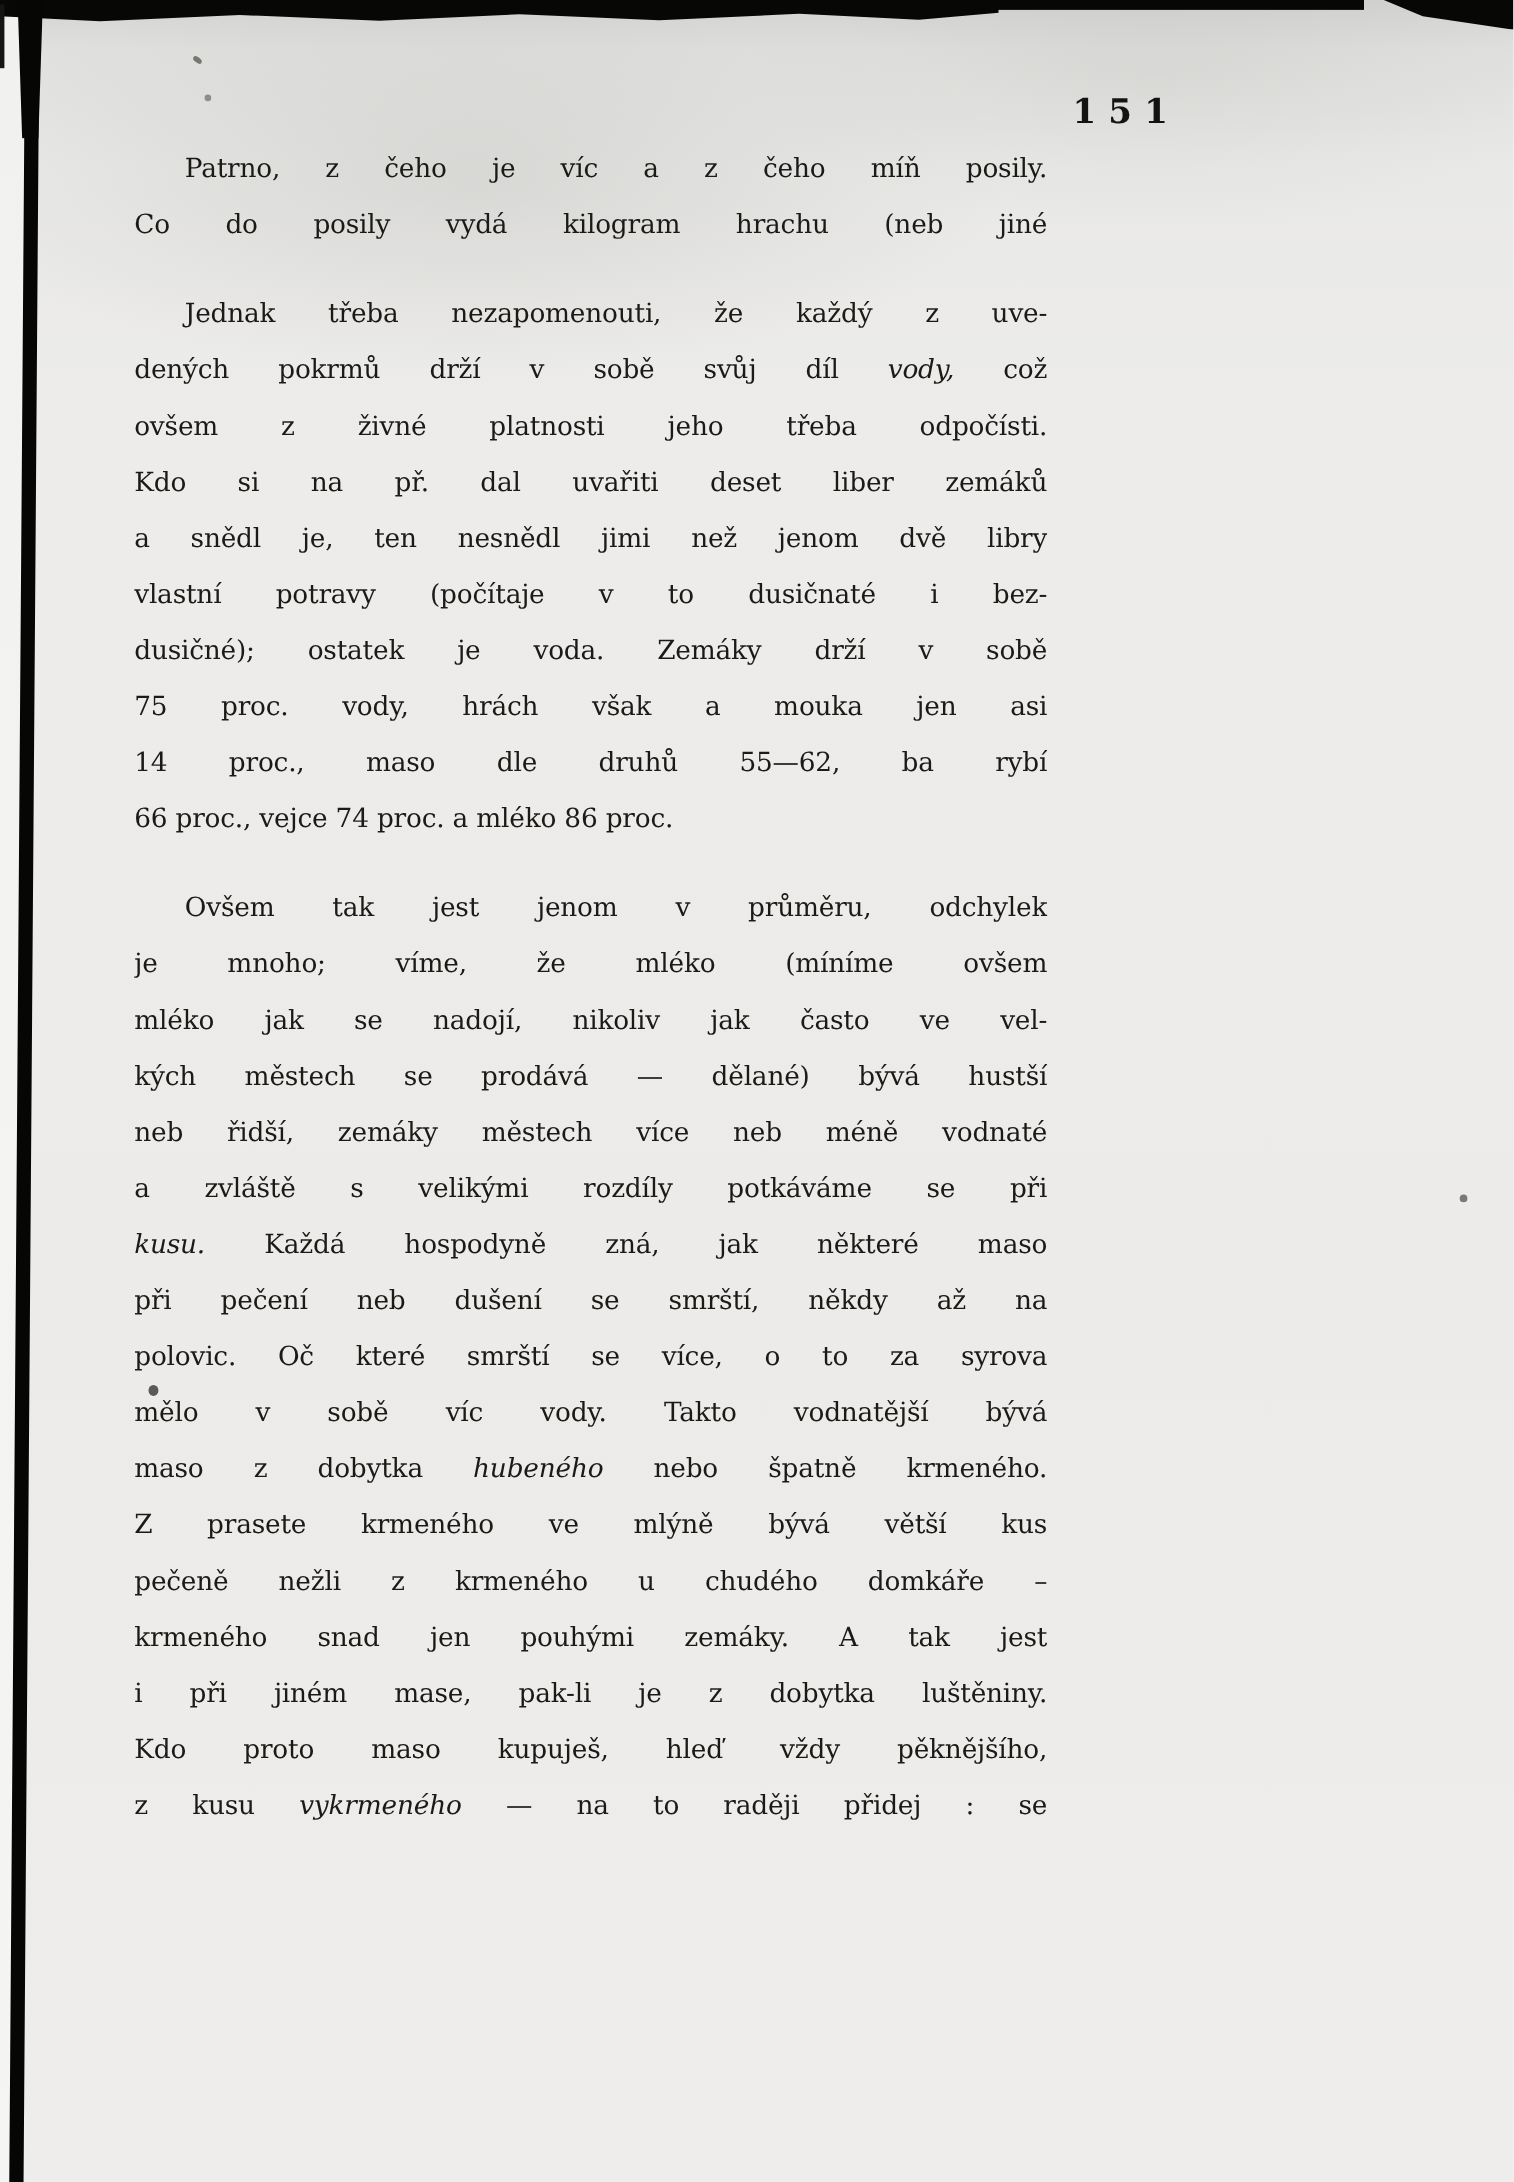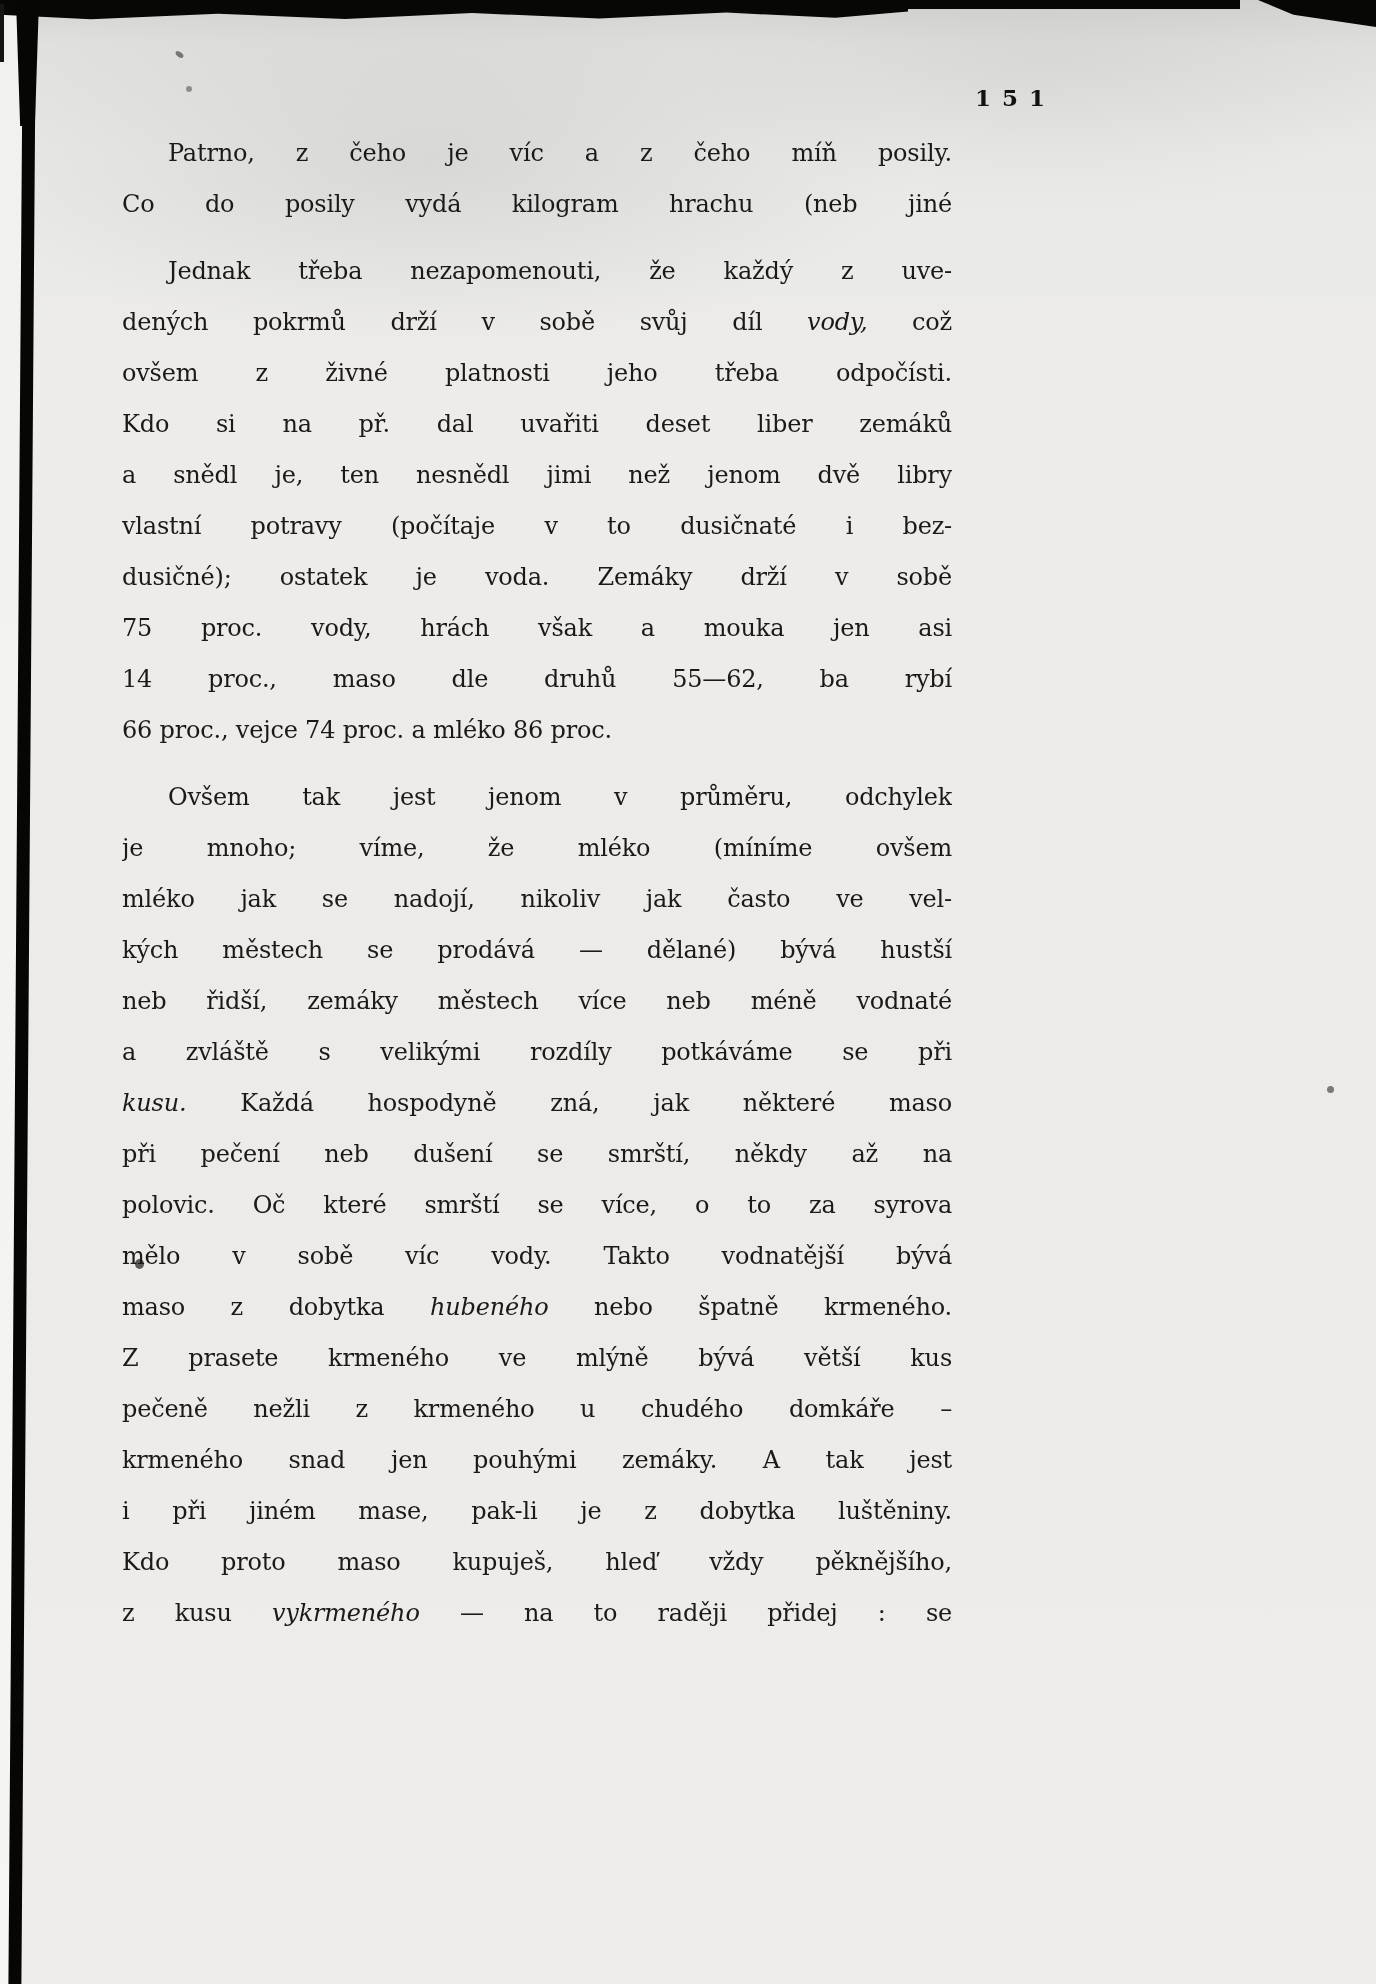--- a/index.html
+++ b/index.html
@@ -30,29 +30,29 @@
   .edge-strip-left { position:absolute; left:0; top:0; width:22px; height:1984px;
     background:linear-gradient(180deg,#f1f1ef,#f5f5f3); }
   
   .speck-a { position:absolute; left:135px; top:1259px; width:9px;  height:10px; background:#5a5955; border-radius:50%; }
   .speck-b { position:absolute; left:1327px; top:1086px; width:7px; height:7px;  background:#7a7975; border-radius:50%; }
   .speck-c { position:absolute; left:186px; top:86px;  width:6px;  height:6px;  background:#8e8d89; border-radius:50%; }
   .speck-d { position:absolute; left:175px; top:52px;  width:9px;  height:5px;  background:#77766f; border-radius:50%; transform:rotate(38deg); }
 
   .page-number {
     position:absolute; left:975px; top:84px;
-    font-size:23px; font-weight:bold; letter-spacing:11px;
+    font-size:31px; font-weight:bold; letter-spacing:11px;
     color:#141311;
   }
   .text-block {
     position:absolute; left:122px; top:128px; width:830px;
     font-size:24px; line-height:51px; letter-spacing:-0.2px;
     color:#1b1a17;
   }
-  .paragraph + .paragraph { margin-top:16px; }
+  .paragraph + .paragraph { margin-top:30px; }
   .line { text-align:justify; text-align-last:justify; overflow:hidden; max-height:51px; }
   .line.natural { text-align-last:left; }
   .line.first { text-indent:46px; }
   .line em { font-style:italic; }
 </style>
 </head>
 <body>
 
 <div class="page-scan">
   <div class="edge-strip-left"></div>

